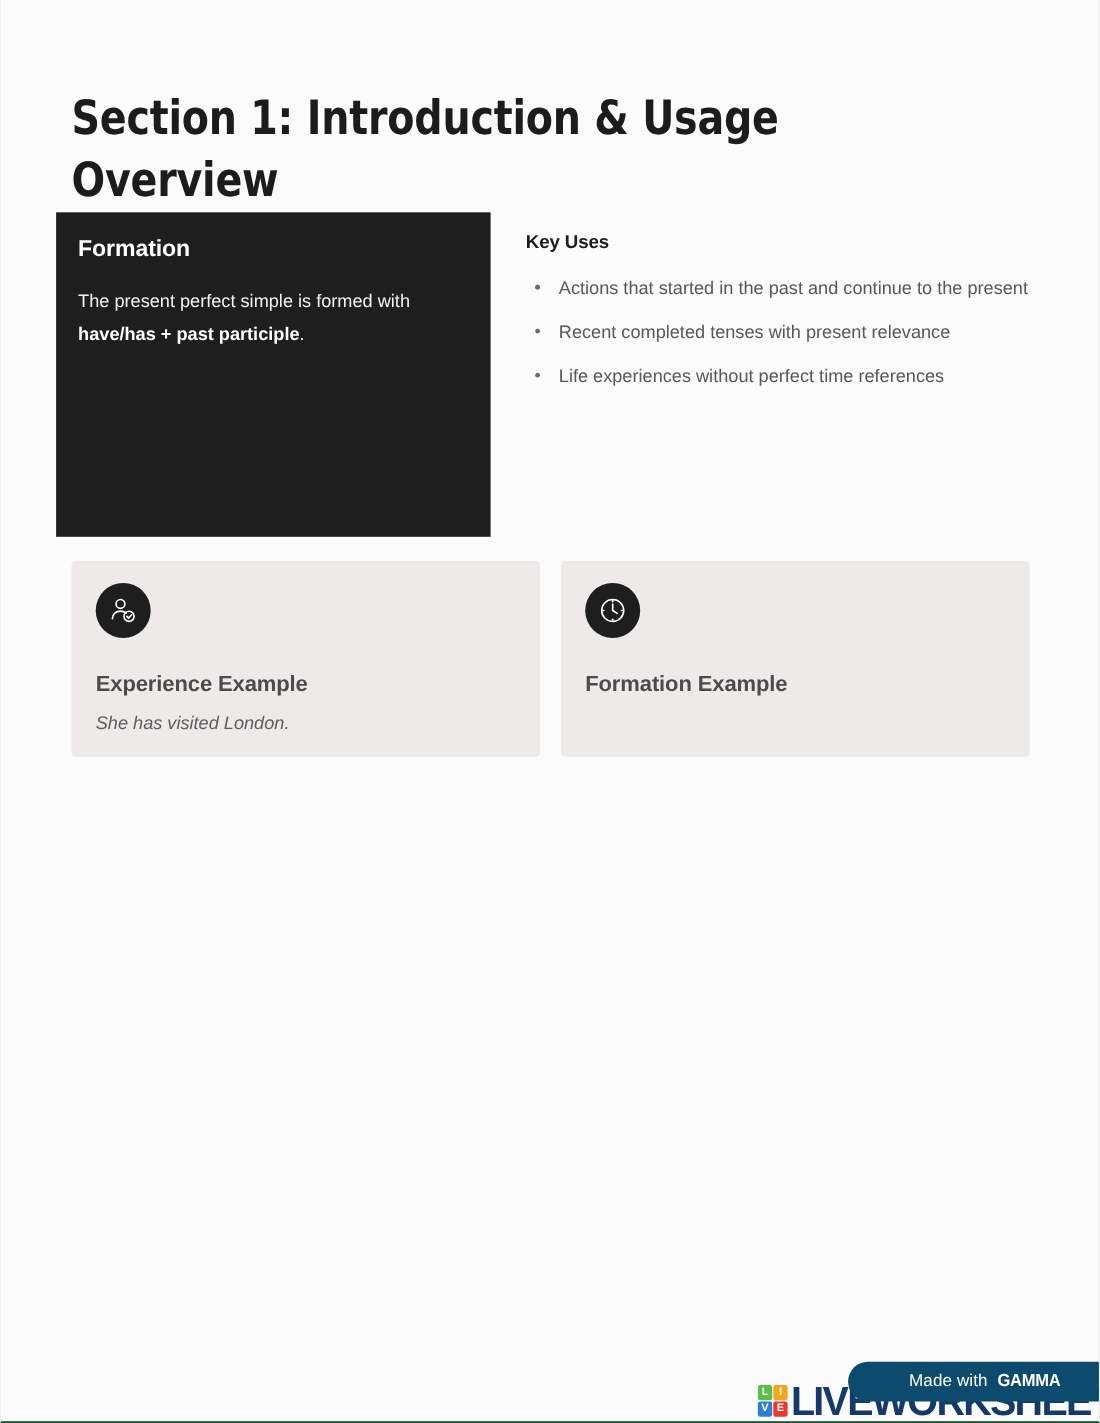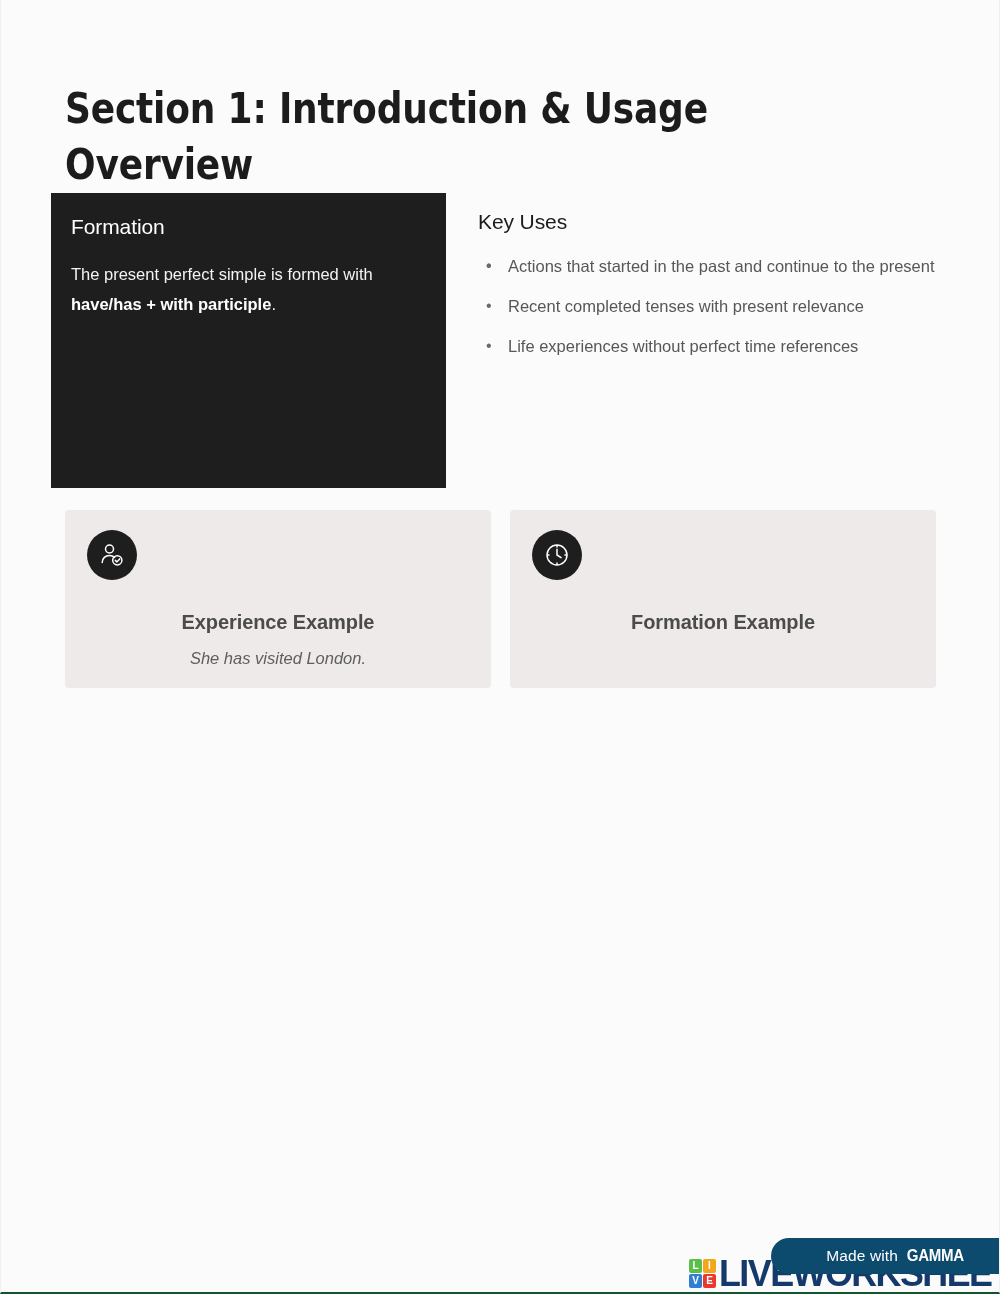--- a/index.html
+++ b/index.html
@@ -50,21 +50,21 @@
     left: 50px;
     top: 193px;
     width: 395px;
     height: 295px;
     background: #1e1e1e;
     box-sizing: border-box;
     padding: 22px 26px 0 20px;
   }
   .formation-heading {
     font-size: 21px;
-    font-weight: 400;
+    font-weight: 700;
     color: #ffffff;
     letter-spacing: -0.1px;
     margin: 0 0 20px 0;
     font-stretch: condensed;
   }
   .formation-para {
     font-size: 16.5px;
     line-height: 1.82;
     color: #f3f3f3;
     margin: 0 0 20px 0;
@@ -77,22 +77,22 @@
   }
 
   
   .keyuses {
     position: absolute;
     left: 477px;
     top: 210px;
     width: 470px;
   }
   .keyuses-heading {
-    font-size: 21px;
-    font-weight: 400;
+    font-size: 17px;
+    font-weight: 700;
     color: #1c1c1c;
     letter-spacing: -0.1px;
     margin: 0 0 18px 0;
     font-stretch: condensed;
   }
   .keyuses-list {
     margin: 0;
     padding: 0;
     list-style: none;
   }
@@ -117,21 +117,20 @@
   
   .example-card {
     position: absolute;
     top: 510px;
     width: 426px;
     height: 178px;
     background: #eeeaea;
     border-radius: 4px;
     box-sizing: border-box;
     padding: 20px 22px 0 22px;
-    text-align: center;
   }
   .example-card.left  { left: 64px; }
   .example-card.right { left: 509px; }
 
   .example-icon {
     width: 50px;
     height: 50px;
     border-radius: 50%;
     background: #1e1e1e;
     display: flex;
@@ -227,21 +226,21 @@
 </style>
 </head>
 <body>
 
 <div class="page">
 
   <h1 class="page-title">Section 1: Introduction &amp; Usage Overview</h1>
 
   <section class="formation-card">
     <h2 class="formation-heading">Formation</h2>
-    <p class="formation-para"><span>The present perfect simple is formed with </span><b>have/has + with participle</b><span>.</span></p>
+    <p class="formation-para"><span>The present perfect simple is formed with </span><b>have/has + past participle</b><span>.</span></p>
   </section>
 
   <section class="keyuses">
     <h2 class="keyuses-heading">Key Uses</h2>
     <ul class="keyuses-list">
       <li>
         <span class="bullet">•</span>
       </li>
       <li>
         <span class="bullet">•</span>

